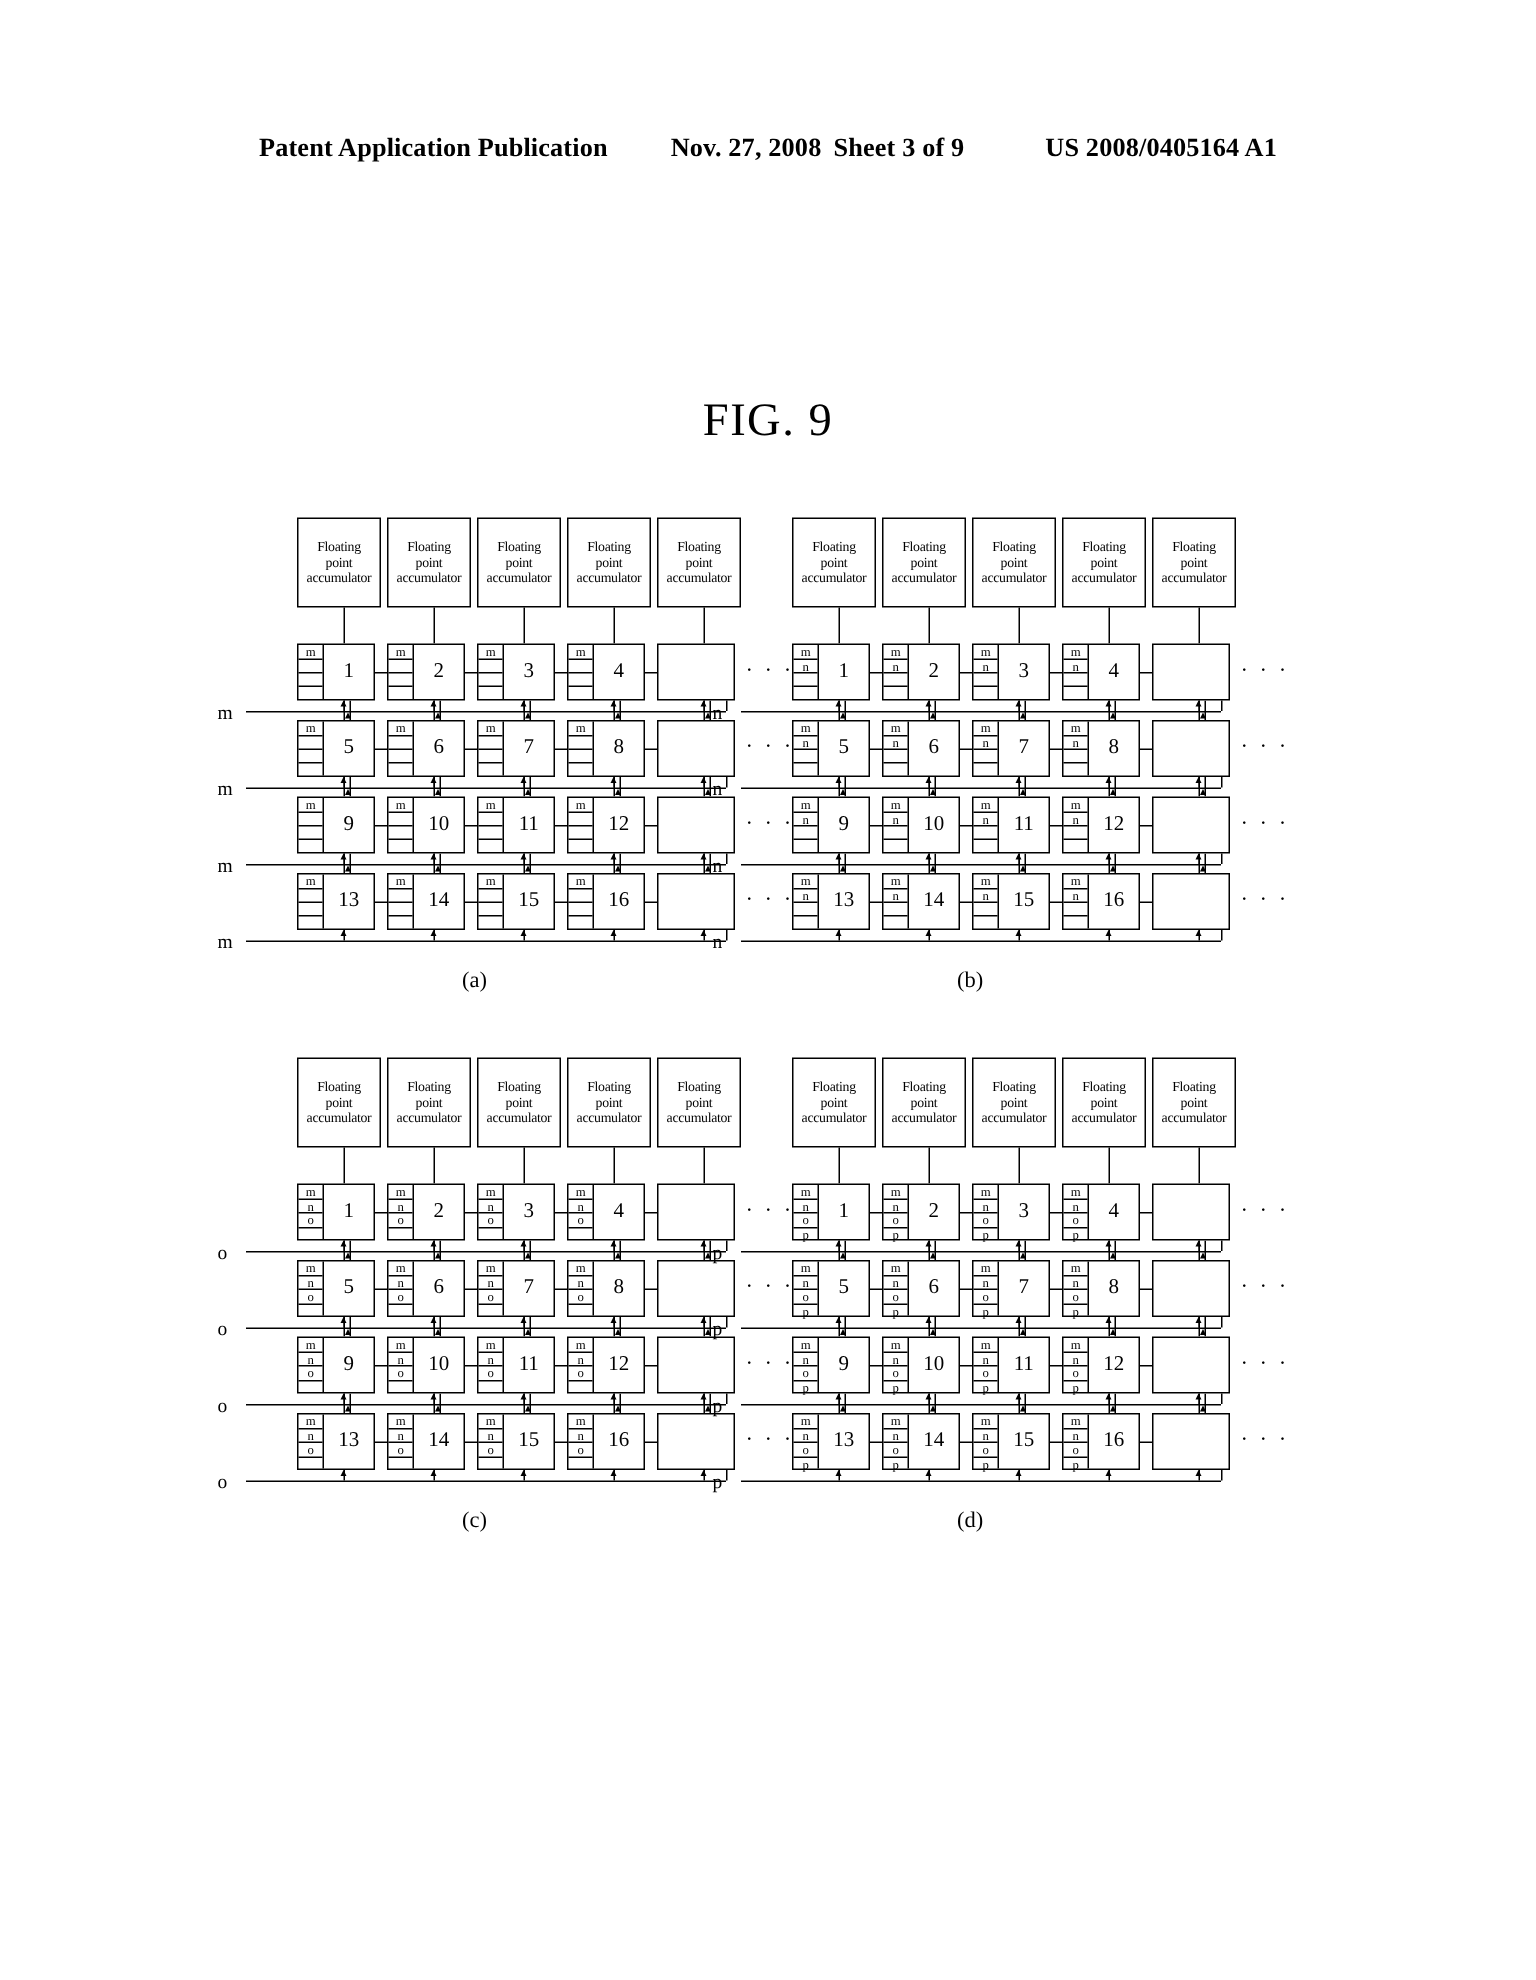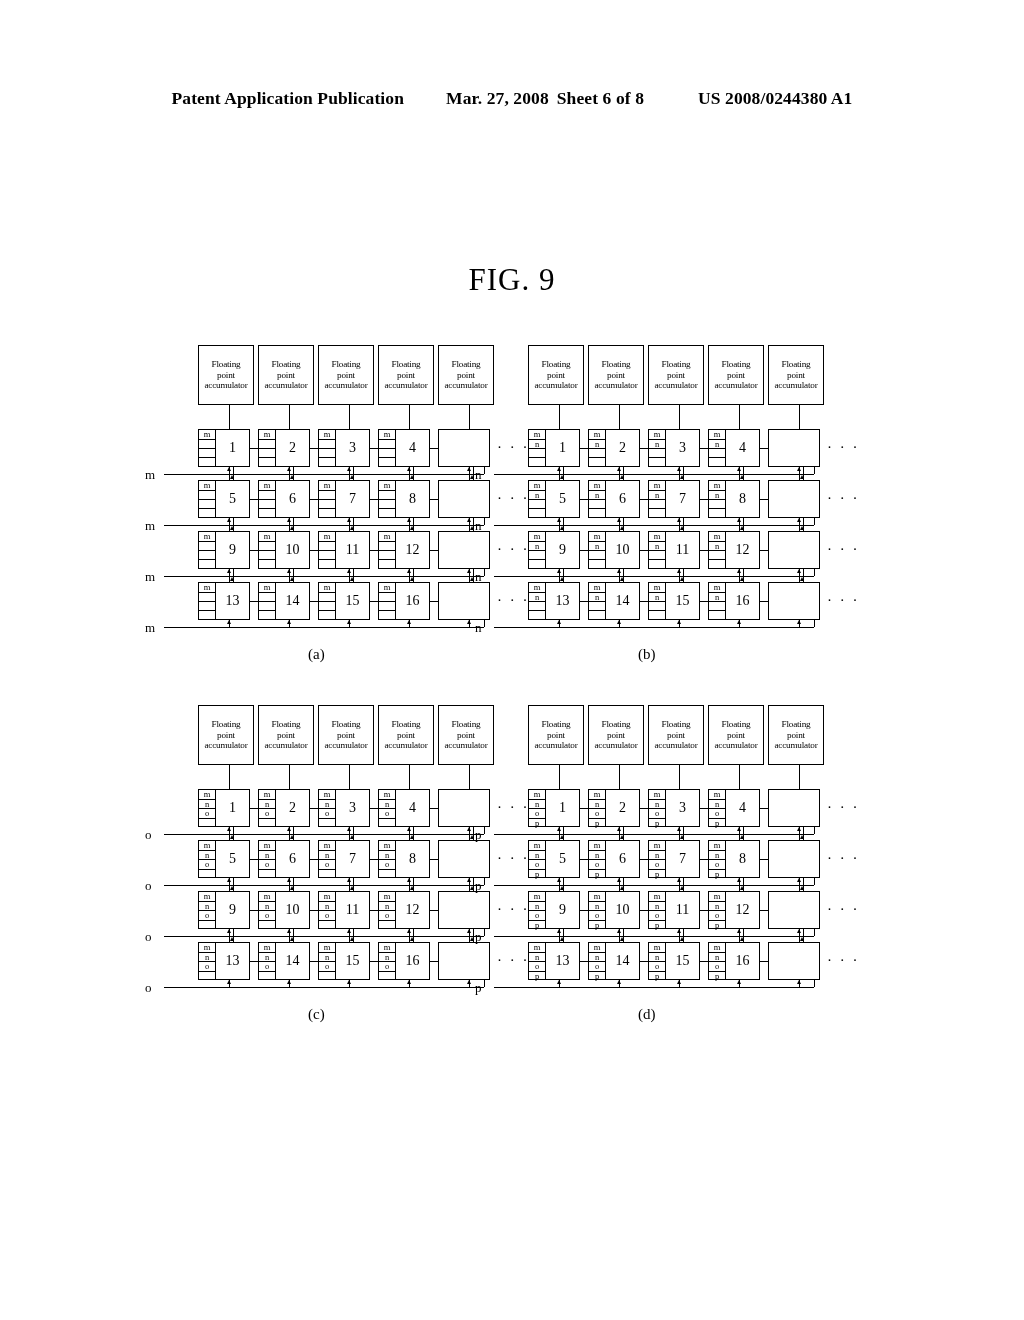--- a/index.html
+++ b/index.html
@@ -133,23 +133,23 @@
   .lbl-broadcast{font-size:11.5px;letter-spacing:-0.2px;}
   .lbl-bus{font-size:13px;}
   .lbl-caption{font-size:15px;}
   .lbl-ellipsis{font-size:15px;letter-spacing:2px;}
 </style>
 </head>
 <body>
 
 <div class="page-header">
   <span class="h-pub">Patent Application Publication</span>
-  <span class="h-date">Mar. 27, 2008</span>
-  <span class="h-sheet">Sheet 6 of 8</span>
-  <span class="h-docnum">US 2008/0244380 A1</span>
+  <span class="h-date">Nov. 27, 2008</span>
+  <span class="h-sheet">Sheet 3 of 9</span>
+  <span class="h-docnum">US 2008/0405164 A1</span>
 </div>
 
 <div class="fig-title">FIG. 9</div>
 
 <div id="figure">
     <div class="panel" style="left:0;top:0;width:1024px;height:1320px;">
       <div class="accum" style="left:198px;top:345px;width:56px;height:60px;">
         <span>Floating</span>
         <span>point</span>
         <span>accumulator</span>

